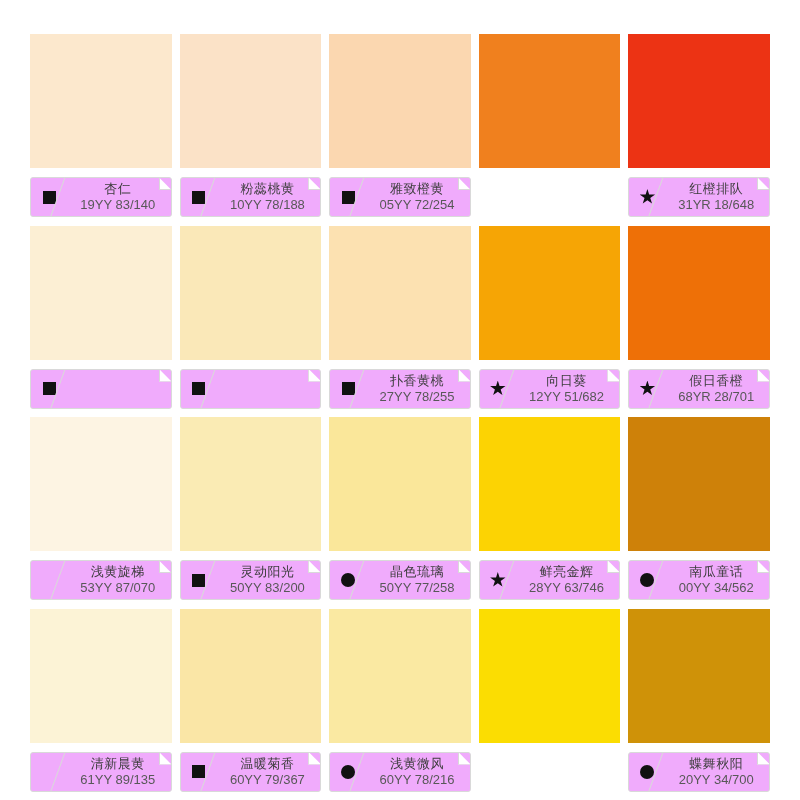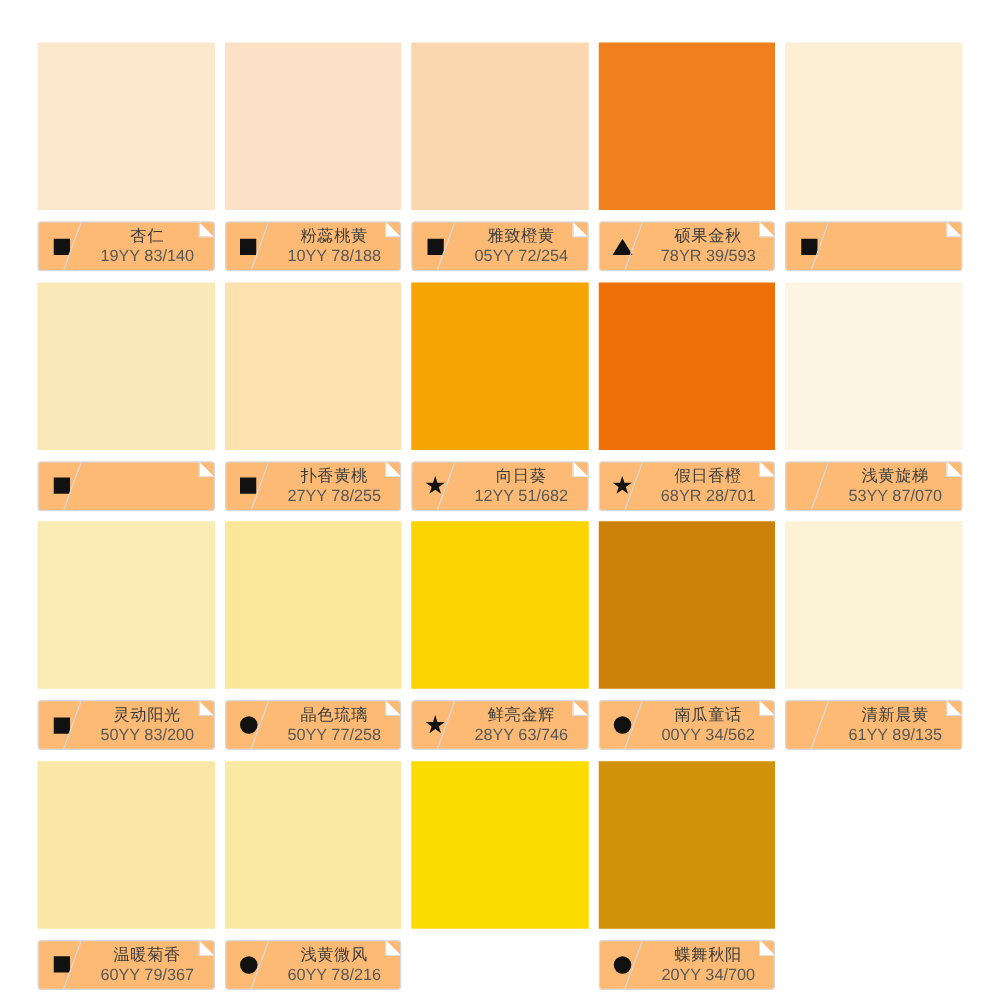--- a/index.html
+++ b/index.html
@@ -35,21 +35,21 @@
     width: 100%;
     height: 134px;
     display: block;
   }
 
   
   .swatch-tag {
     position: relative;
     margin-top: 9px;
     height: 40px;
-    background: #fdba74;
+    background: #f0abfc;
     border: 1px solid #d9d9d9;
     border-radius: 3px;
     display: flex;
     align-items: stretch;
     box-sizing: border-box;
     overflow: hidden;
   }
 
   
   .swatch-tag::after {
@@ -187,28 +187,31 @@
           <span class="tag-divider"></span>
         </div>
         <div class="tag-text">
           <div class="tag-name">雅致橙黄</div>
           <div class="tag-code">05YY 72/254</div>
         </div>
       </div>
     </div>
     <div class="swatch-cell">
       <div class="swatch-chip" style="background: rgb(240, 128, 30);"></div>
-      <div class="swatch-tag">
-        <div class="tag-icon-box">
-          <span class="glyph glyph-triangle"></span>
-          <span class="tag-divider"></span>
-        </div>
-        <div class="tag-text">
-          <div class="tag-name">硕果金秋</div>
-          <div class="tag-code">78YR 39/593</div>
+    </div>
+    <div class="swatch-cell">
+      <div class="swatch-chip" style="background: rgb(236, 51, 20);"></div>
+      <div class="swatch-tag">
+        <div class="tag-icon-box">
+          <span class="glyph glyph-star"></span>
+          <span class="tag-divider"></span>
+        </div>
+        <div class="tag-text">
+          <div class="tag-name">红橙排队</div>
+          <div class="tag-code">31YR 18/648</div>
         </div>
       </div>
     </div>
     <div class="swatch-cell">
       <div class="swatch-chip" style="background: rgb(252, 239, 212);"></div>
       <div class="swatch-tag">
         <div class="tag-icon-box">
           <span class="glyph glyph-square"></span>
           <span class="tag-divider"></span>
         </div>

